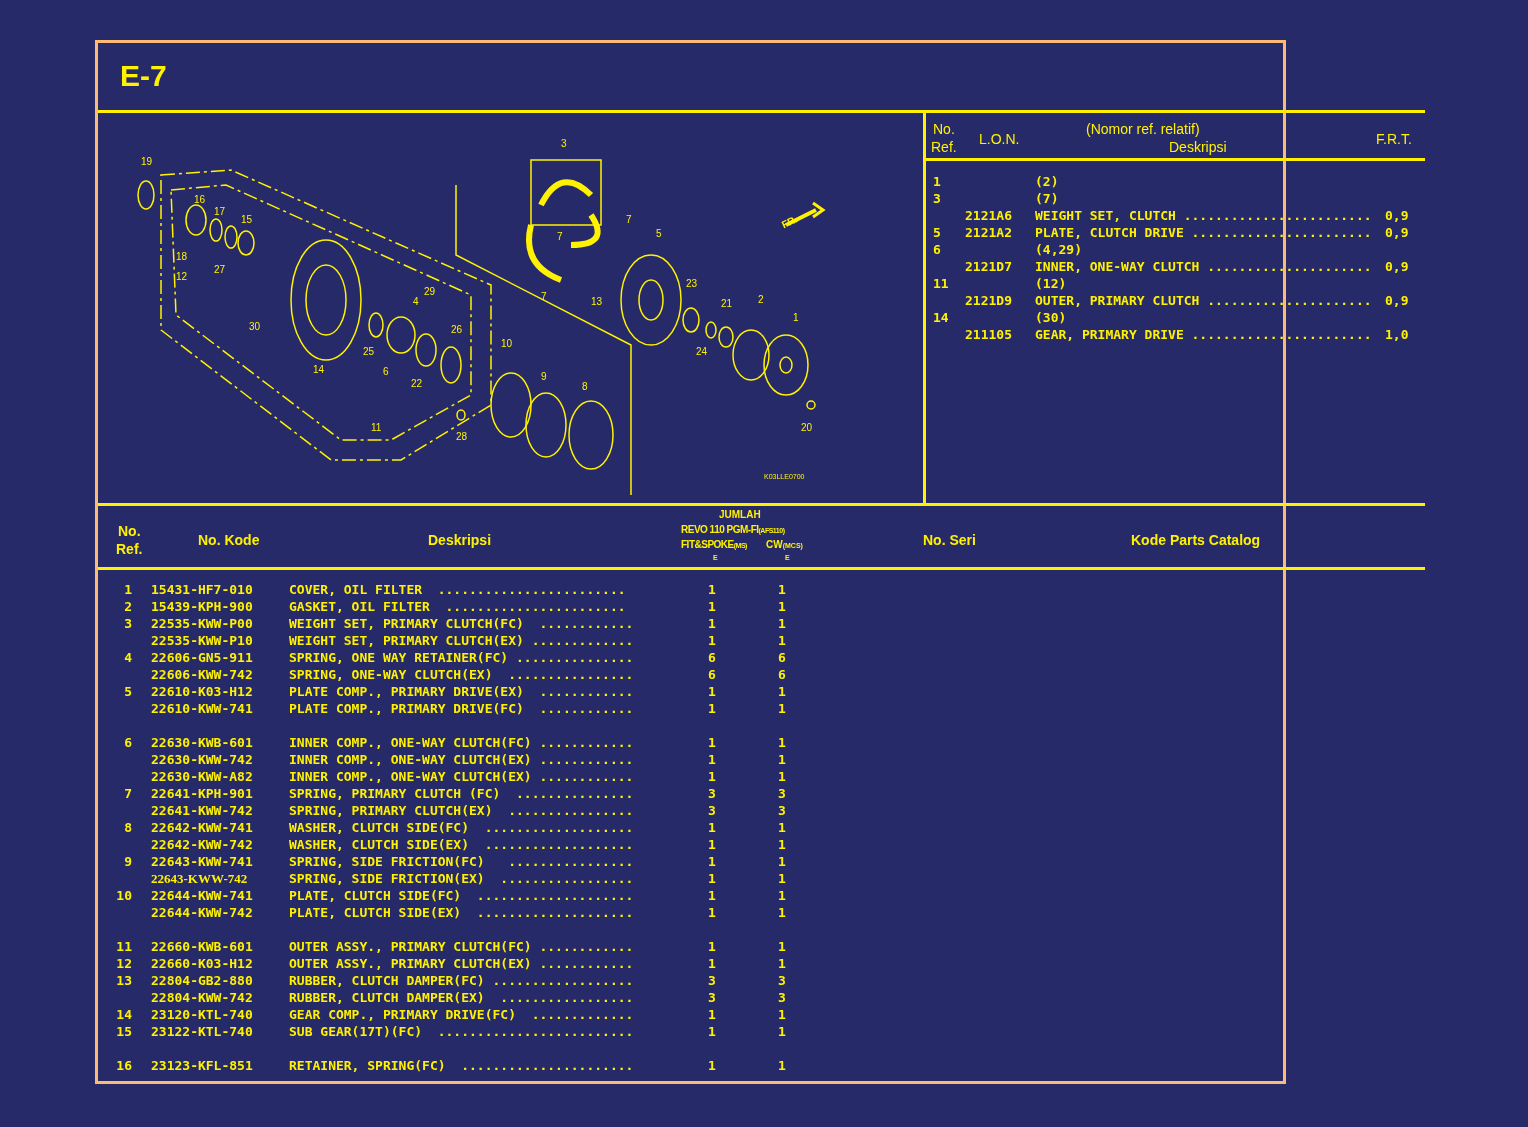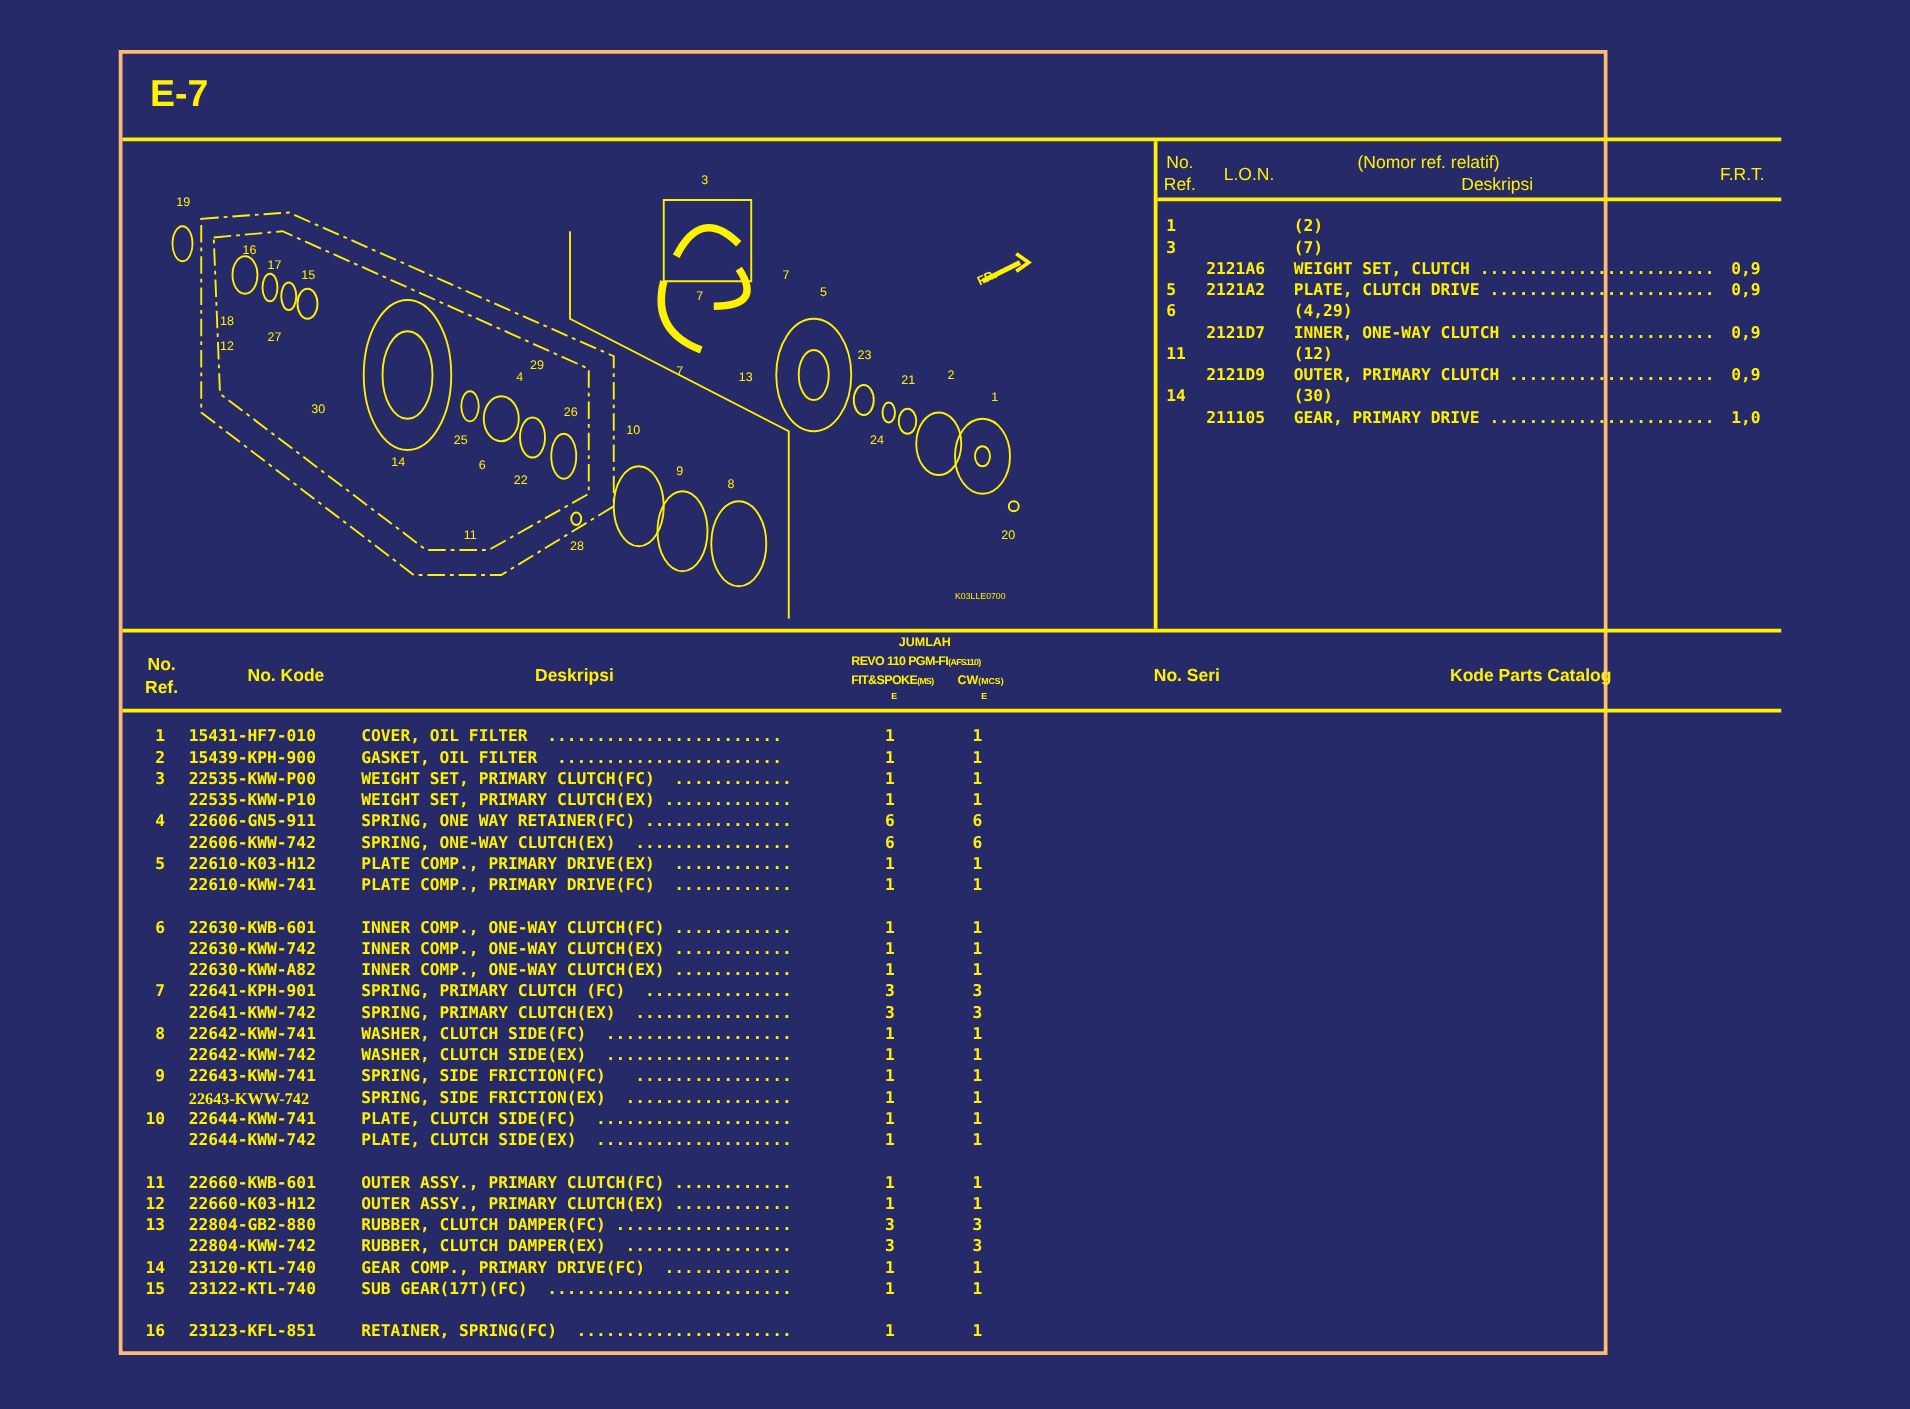--- a/index.html
+++ b/index.html
@@ -141,21 +141,21 @@
     <span style="left:15px;top:35px;">Ref.</span>
     <span style="left:97px;top:26px;">No. Kode</span>
     <span style="left:327px;top:26px;">Deskripsi</span>
     <span class="small" style="left:618px;top:3px;">JUMLAH</span>
     <span class="small" style="left:580px;top:18px;letter-spacing:-0.5px;"><span style="position:static;">REVO 110 PGM-FI</span><span class="tiny" style="position:static;">(AFS110)</span></span>
     <span class="small" style="left:580px;top:33px;letter-spacing:-0.5px;"><span style="position:static;">FIT&amp;SPOKE</span><span class="tiny" style="position:static;">(MS)</span></span>
     <span class="small" style="left:665px;top:33px;"><span style="position:static;">CW</span><span class="tiny" style="position:static;">(MCS)</span></span>
     <span class="tiny" style="left:612px;top:48px;">E</span>
     <span class="tiny" style="left:684px;top:48px;">E</span>
     <span style="left:822px;top:26px;">No. Seri</span>
-    <span style="left:1059px;top:26px;text-align:center;">Kode Parts Catalog</span>
+    <span style="left:1030px;top:26px;text-align:center;">Kode Parts Catalog</span>
   </div>
   <div class="hline" style="left:0;top:524px;width:1327px;"></div>
 
   <div class="parts-body" id="parts-body">
       <div class="prow"><span style="right: 776px; text-align: right;">1</span><span style="left: 43px;">15431-HF7-010</span><span style="left: 181px;">COVER, OIL FILTER  ........................</span><span style="left: 600px;">1</span><span style="left: 670px;">1</span></div>
       <div class="prow"><span style="right: 776px; text-align: right;">2</span><span style="left: 43px;">15439-KPH-900</span><span style="left: 181px;">GASKET, OIL FILTER  .......................</span><span style="left: 600px;">1</span><span style="left: 670px;">1</span></div>
       <div class="prow"><span style="right: 776px; text-align: right;">3</span><span style="left: 43px;">22535-KWW-P00</span><span style="left: 181px;">WEIGHT SET, PRIMARY CLUTCH(FC)  ............</span><span style="left: 600px;">1</span><span style="left: 670px;">1</span></div>
       <div class="prow"><span style="right: 776px; text-align: right;"></span><span style="left: 43px;">22535-KWW-P10</span><span style="left: 181px;">WEIGHT SET, PRIMARY CLUTCH(EX) .............</span><span style="left: 600px;">1</span><span style="left: 670px;">1</span></div>
       <div class="prow"><span style="right: 776px; text-align: right;">4</span><span style="left: 43px;">22606-GN5-911</span><span style="left: 181px;">SPRING, ONE WAY RETAINER(FC) ...............</span><span style="left: 600px;">6</span><span style="left: 670px;">6</span></div>
       <div class="prow"><span style="right: 776px; text-align: right;"></span><span style="left: 43px;">22606-KWW-742</span><span style="left: 181px;">SPRING, ONE-WAY CLUTCH(EX)  ................</span><span style="left: 600px;">6</span><span style="left: 670px;">6</span></div>

